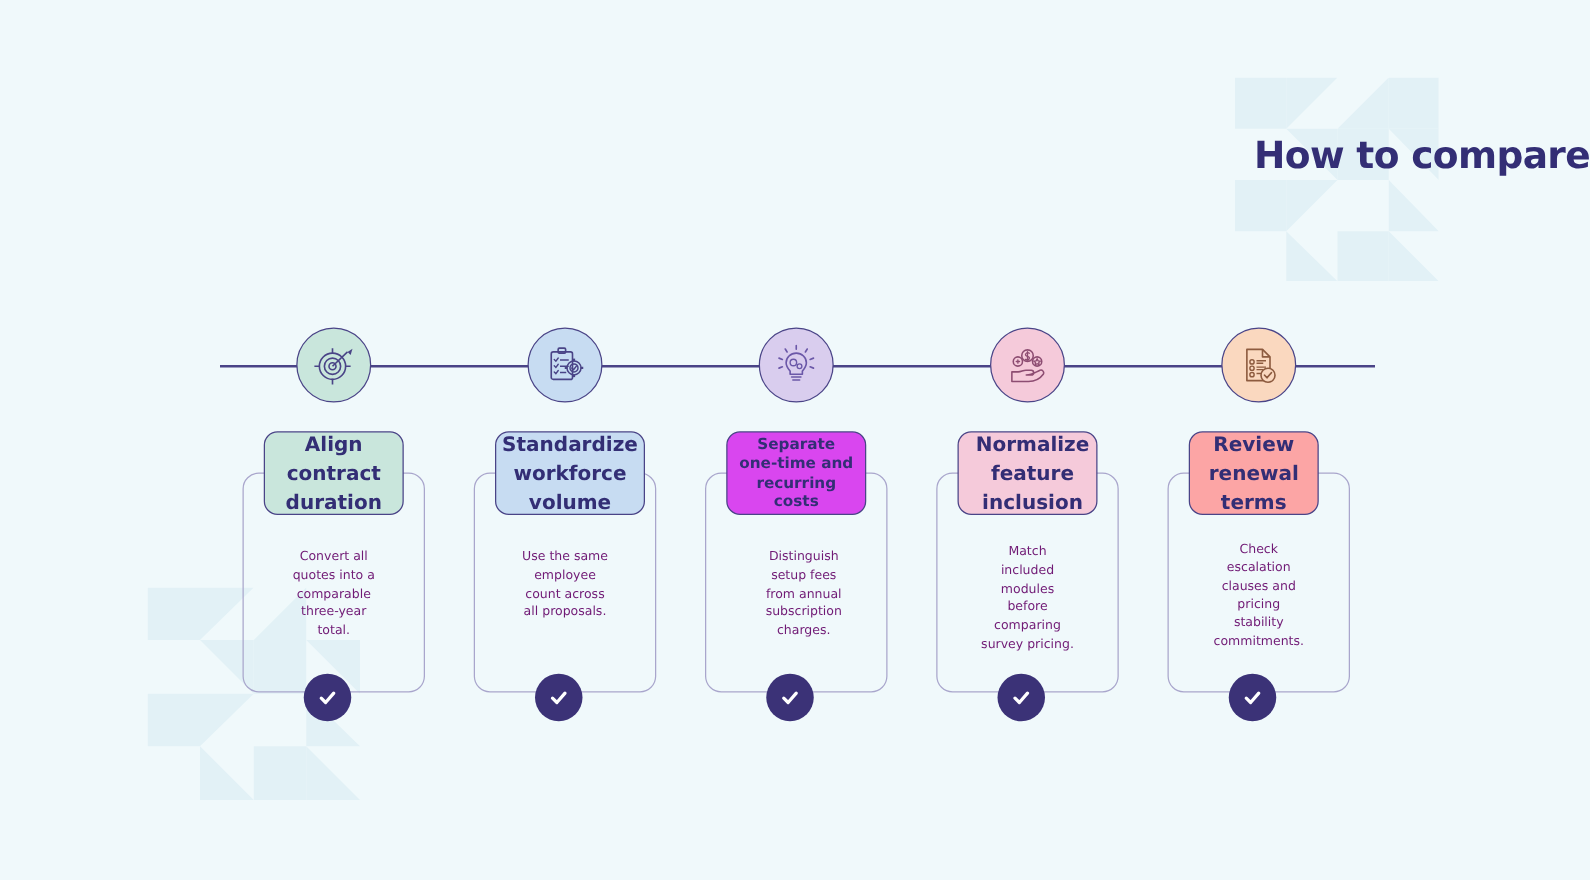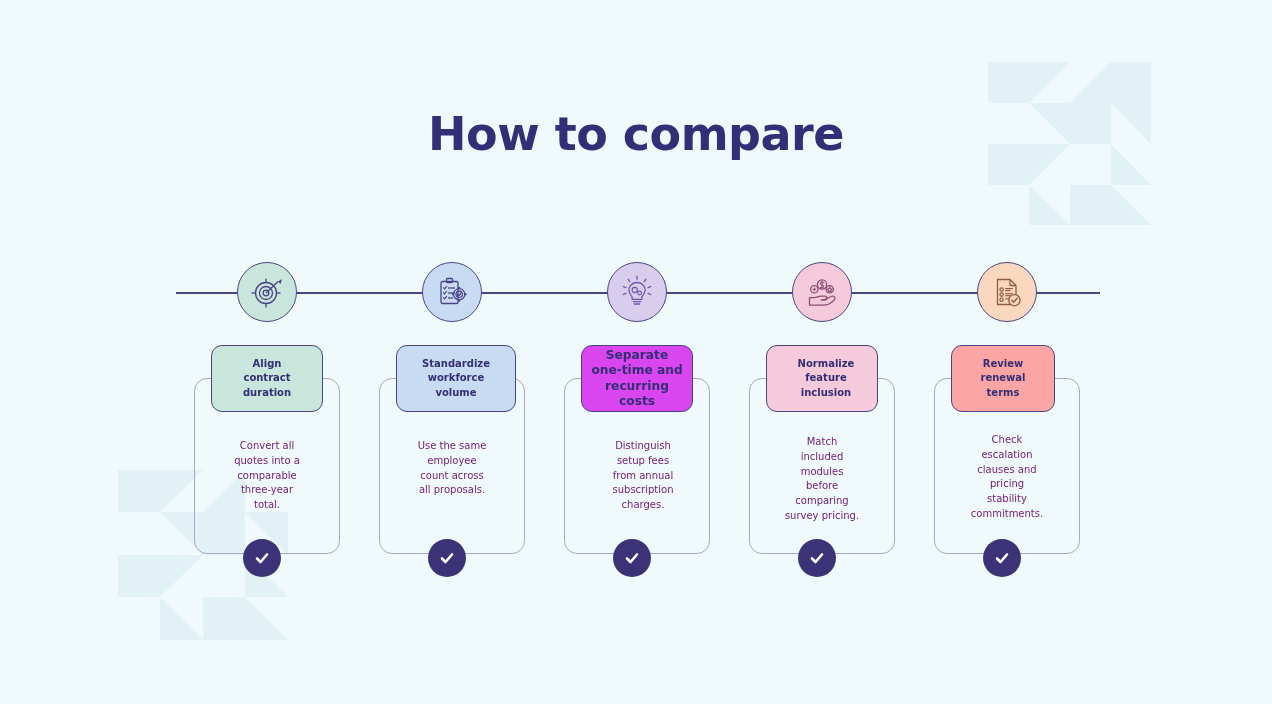--- a/index.html
+++ b/index.html
@@ -25,21 +25,21 @@
     text-align:center;
     z-index:3;
   }
   .title-line {
     font-weight:bold;
     color:#332e75;
     letter-spacing:-0.5px;
     line-height:1.16;
     white-space:nowrap;
   }
-  #title-line-1 { font-size:46px; }
+  #title-line-1 { font-size:30px;text-align:right; }
   #title-line-2 { font-size:42px; }
 
   
   #timeline-axis {
     position:absolute;
     top:292px; left:176px;
     width:924px; height:1.6px;
     background:#4a4487;
     z-index:1;
   }
@@ -67,21 +67,21 @@
   .card-label {
     position:absolute;
     border:1.6px solid #4a4487;
     border-radius:11px;
     display:flex; align-items:center; justify-content:center;
     text-align:center;
     z-index:5;
     padding:6px 4px;
   }
   .card-label span {
-    font-size:10px;
+    font-size:16px;
     font-weight:bold;
     line-height:1.44;
     color:#332e75;
     display:block;
     white-space:pre-line;
   }
 
   
   .card-body {
     position:absolute;

